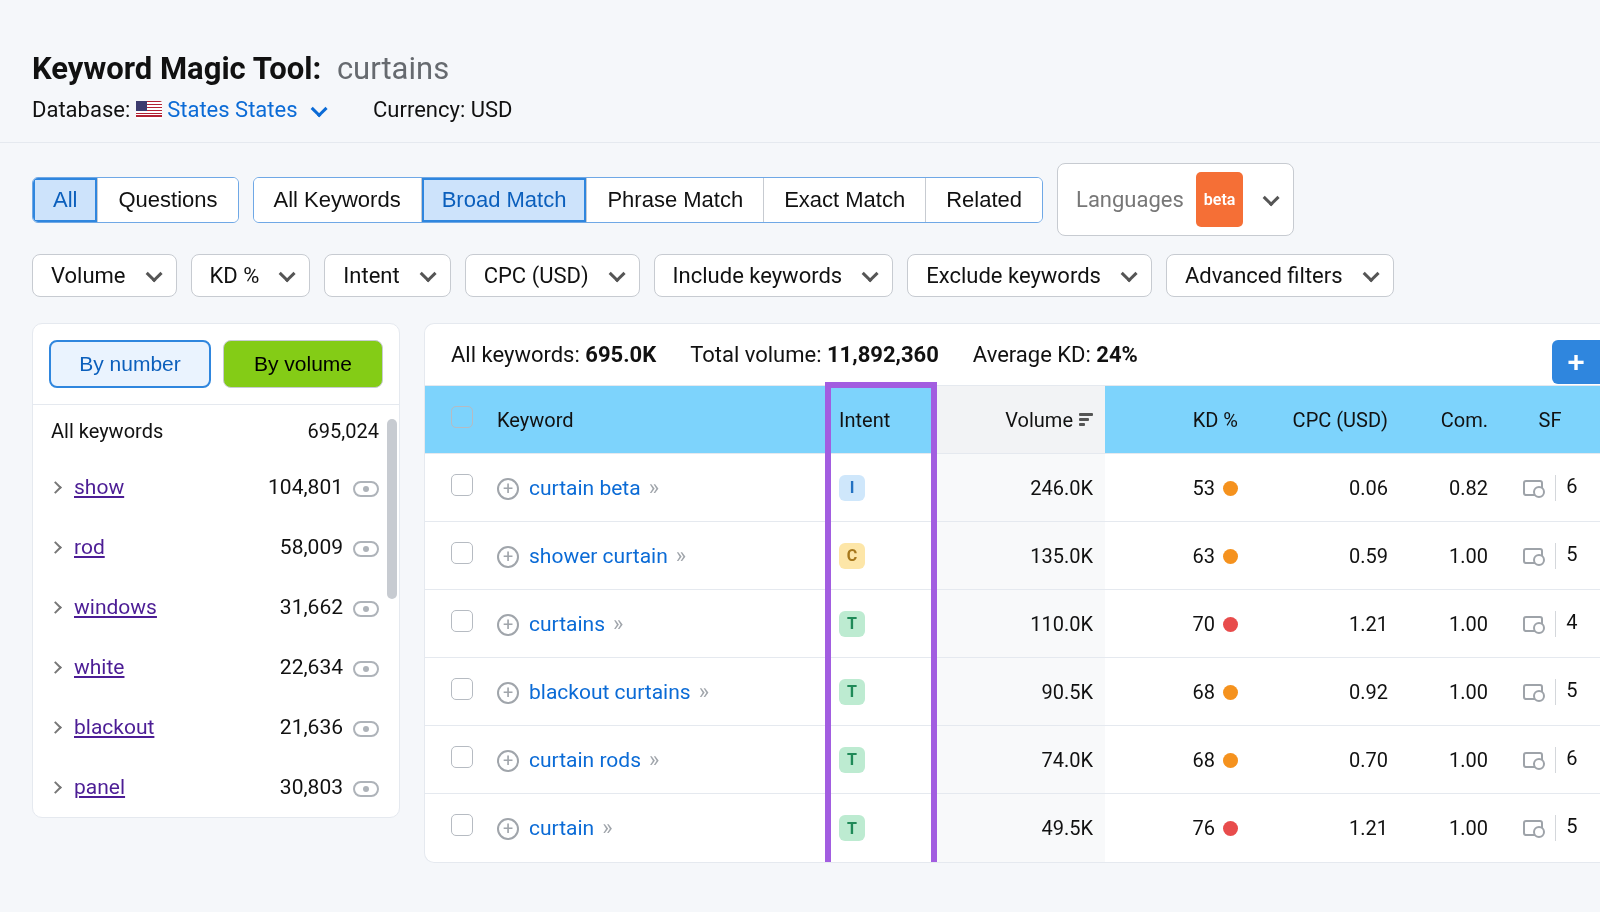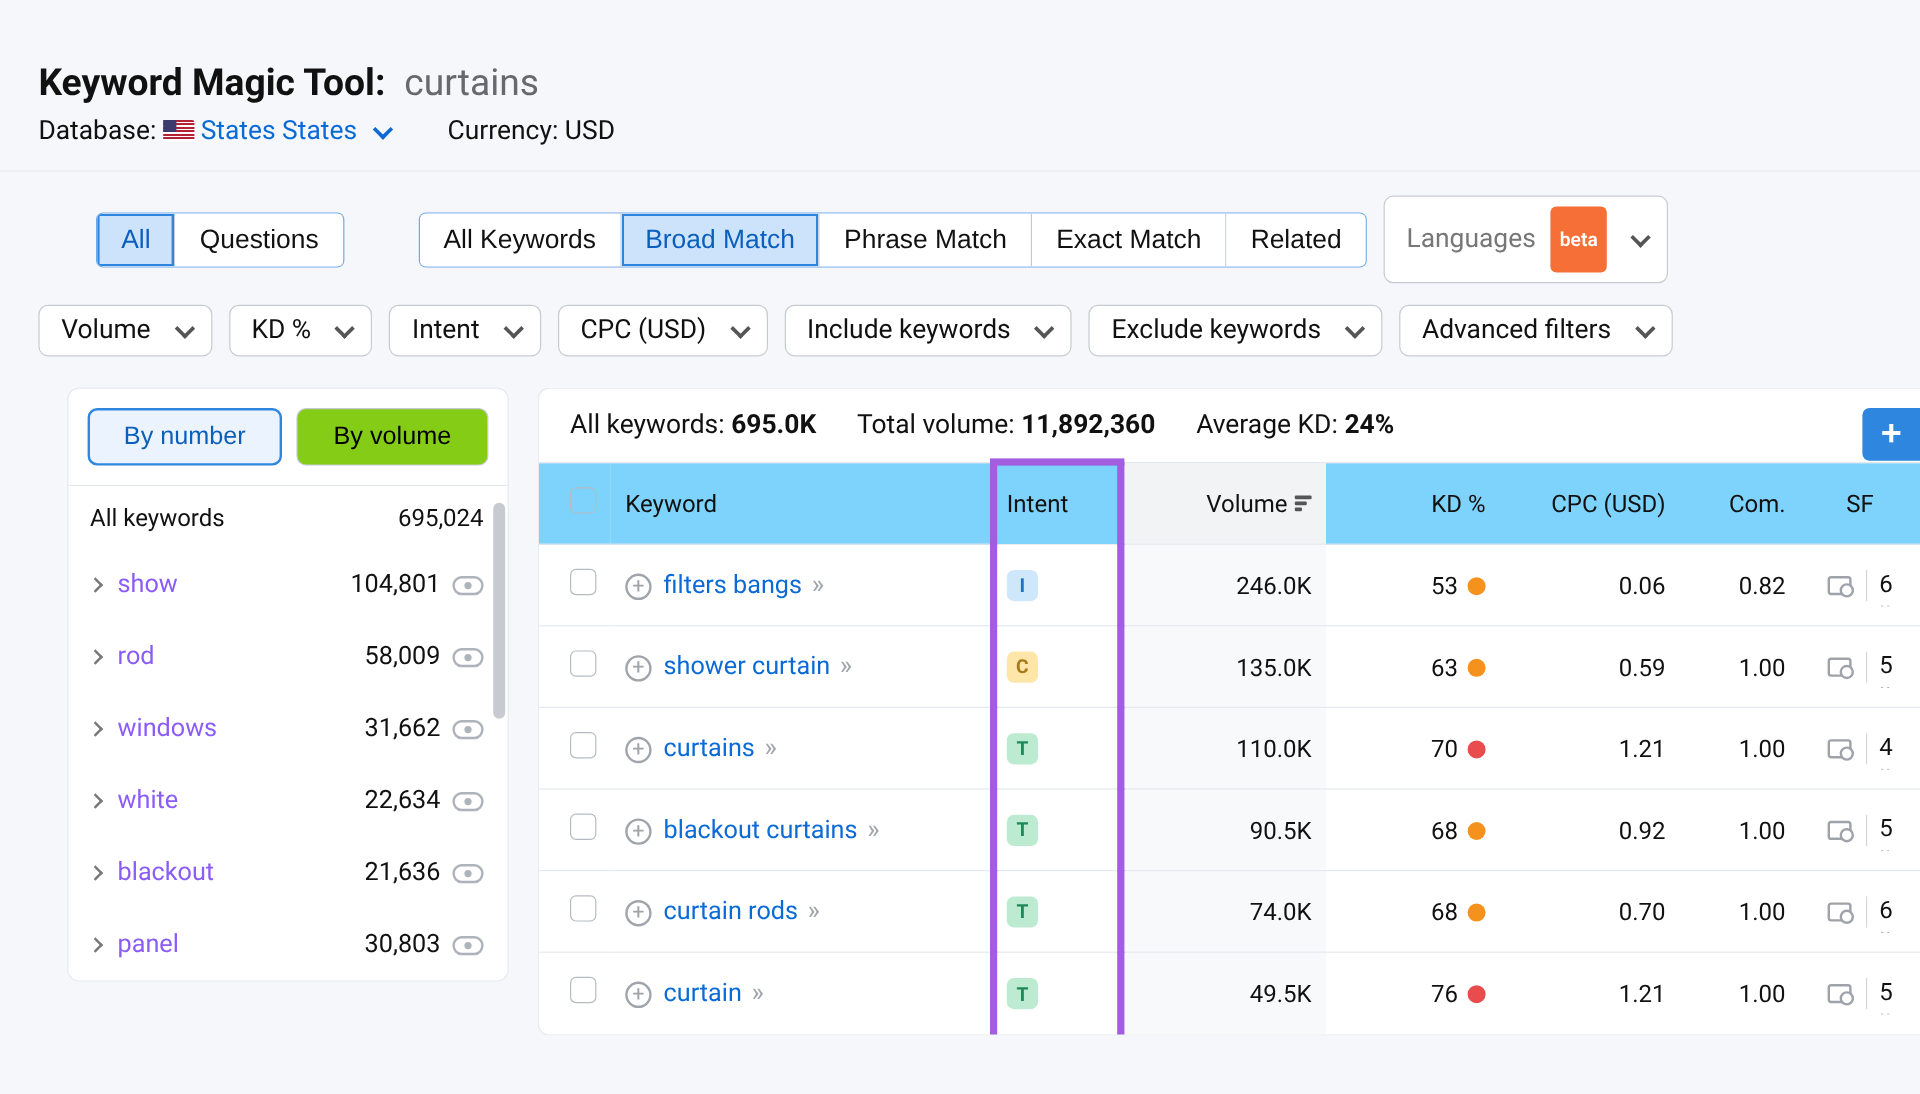--- a/index.html
+++ b/index.html
@@ -9,40 +9,40 @@
 .title-row { font-size: 31px; font-weight: 700; margin-bottom: 10px; margin-top: 32px; }
 .title-row .subtitle { font-weight: 400; color: #666a6f; margin-left: 8px; }
 .meta-row { display: flex; gap: 50px; font-size: 22px; color: #111; }
 .db-link { color: #0b6bd6; }
 .flag { display:inline-block; width:26px; height:18px; vertical-align:-2px; background:linear-gradient(to bottom, #b22234 0 8%, #fff 8% 16%, #b22234 16% 24%, #fff 24% 32%, #b22234 32% 40%, #fff 40% 48%, #b22234 48% 56%, #fff 56% 64%, #b22234 64% 72%, #fff 72% 80%, #b22234 80% 88%, #fff 88% 100%); position:relative; border-radius:2px;}
 .flag::before{content:"";position:absolute;left:0;top:0;width:11px;height:10px;background:#3c3b6e;}
 .chevron-down { display:inline-block; width:12px; height:12px; border-right:3px solid currentColor; border-bottom:3px solid currentColor; transform: rotate(45deg) translateY(-3px); margin-left:8px; }
 
 .filters { padding: 20px 32px 8px 32px; }
 .filter-row { display:flex; gap:14px; margin-bottom:18px; flex-wrap:wrap; align-items:center; }
-.seg-group { display:flex; border:1px solid #c7cbd1; border-radius:6px; overflow:hidden; background:#fff;margin-left:48px;}
+.seg-group { display:flex; border:1px solid #c7cbd1; border-radius:6px; overflow:hidden; background:#fff;}
 .seg-btn { padding:9px 20px; font-size:22px; color:#111; background:#fff; border:none; cursor:pointer; border-right:1px solid #c7cbd1;}
 .seg-btn:last-child{border-right:none;}
 .seg-btn.active{ background:#cde3fb; color:#0b5fbc; box-shadow: inset 0 0 0 2px #2f86de;}
 .seg-group.bordered{ border:1px solid #6fa8e6; }
 
 .pill { display:inline-flex; align-items:center; gap:12px; padding:8px 18px; border:1px solid #c7cbd1; border-radius:8px; background:#fff; font-size:22px; color:#111; cursor:pointer;}
 .pill .chevron-down{border-color:#555;}
 .badge-beta{background:#f56f36;color:#fff;border-radius:5px;padding:18px 8px;font-size:16px;font-weight:600;}
 .lang-pill{color:#777;}
 
 .content { display:flex; gap:24px; padding: 0 0 0 32px; align-items:flex-start; }
 
-.sidebar { width:368px; background:#fff; border:1px solid #e5e9ef; border-radius:10px; position:relative;margin-left:24px; }
+.sidebar { width:368px; background:#fff; border:1px solid #e5e9ef; border-radius:10px; position:relative; }
 .sidebar-tabs { display:flex; gap:12px; padding:16px 16px; }
 .tab-btn { flex:1; padding:10px 14px; font-size:21px; border:1px solid #c7cbd1; border-radius:8px; background:#84cc16; cursor:pointer; text-align:center; white-space:nowrap;}
 .tab-btn.active{ color:#0b5fbc; border:2px solid #2f86de; background:#eaf3fe;}
 .sidebar-head { display:flex; justify-content:space-between; padding:14px 20px 14px 18px; border-top:1px solid #e5e9ef; font-size:20px;}
 .side-item{ display:flex; align-items:center; justify-content:space-between; padding:18px 20px 18px 18px; font-size:21px; cursor:pointer;}
-.side-left{display:flex; align-items:center; gap:14px; color:#8b5cf6;}
+.side-left{display:flex; align-items:center; gap:14px; color:#4c1d95;text-decoration:underline;}
 .chevron-right{display:inline-block;width:9px;height:9px;border-right:2px solid #777;border-top:2px solid #777;transform:rotate(45deg);}
 .side-count{color:#111;}
 .eye{display:inline-block;width:26px;height:16px;border:2px solid #aeb3b9;border-radius:60%/100%;position:relative;margin-left:10px;vertical-align:-3px;}
 .eye::after{content:"";position:absolute;width:6px;height:6px;background:#aeb3b9;border-radius:50%;left:50%;top:50%;transform:translate(-50%,-50%);}
 .side-scroll{position:absolute;right:2px;top:95px;width:10px;height:180px;background:#c7cbd1;border-radius:5px;}
 
 .main { flex:1; background:#fff; border:1px solid #e5e9ef; border-radius:10px 0 0 10px; border-right:none; overflow:hidden; }
 .stats-row{ padding:18px 26px 18px 26px; display:flex; gap:34px; align-items:flex-start; font-size:22px; position:relative;}
 .stats-row b{font-weight:700;}
 .add-btn{position:absolute; right:0; top:16px; background:#2f86de;color:#fff;border:none;border-radius:6px 0 0 6px;height:44px;width:48px;font-size:30px;cursor:pointer;font-weight:700;}
@@ -236,21 +236,21 @@
           <th class="sorted col-vol"><span>Volume</span><span class="sort-icon"><span></span><span></span><span></span></span></th>
           <th class="col-kd">KD %</th>
           <th class="col-cpc">CPC (USD)</th>
           <th class="col-com">Com.</th>
           <th class="col-sf">SF</th>
         </tr>
       </thead>
       <tbody id="tbl-body">
           <tr>
     <td class="left col-check"><span class="checkbox"></span></td>
-    <td class="left col-kw"><span class="plus-circle">+</span><a class="kw-link">filters bangs</a><span class="dbl-chevron">»</span></td>
+    <td class="left col-kw"><span class="plus-circle">+</span><a class="kw-link">curtain beta</a><span class="dbl-chevron">»</span></td>
     <td class="left col-intent"><span class="intent-chip intent-I">I</span></td>
     <td class="sorted col-vol">246.0K</td>
     <td class="col-kd">53<span class="kd-dot kd-orange"></span></td>
     <td class="col-cpc">0.06</td>
     <td class="col-com">0.82</td>
     <td class="col-sf"><span class="serp-icon"></span><span class="sf-sep"></span><span class="sf-num">6<span class="sf-dots"></span></span></td>
           </tr>
           <tr>
     <td class="left col-check"><span class="checkbox"></span></td>
     <td class="left col-kw"><span class="plus-circle">+</span><a class="kw-link">shower curtain</a><span class="dbl-chevron">»</span></td>

